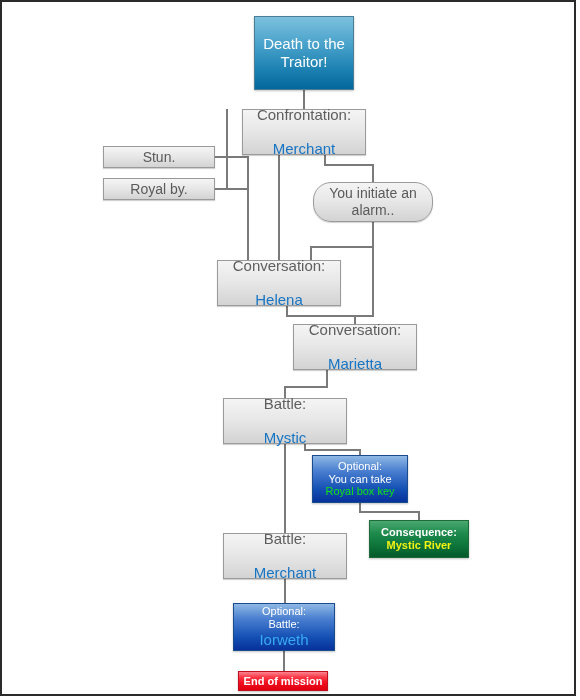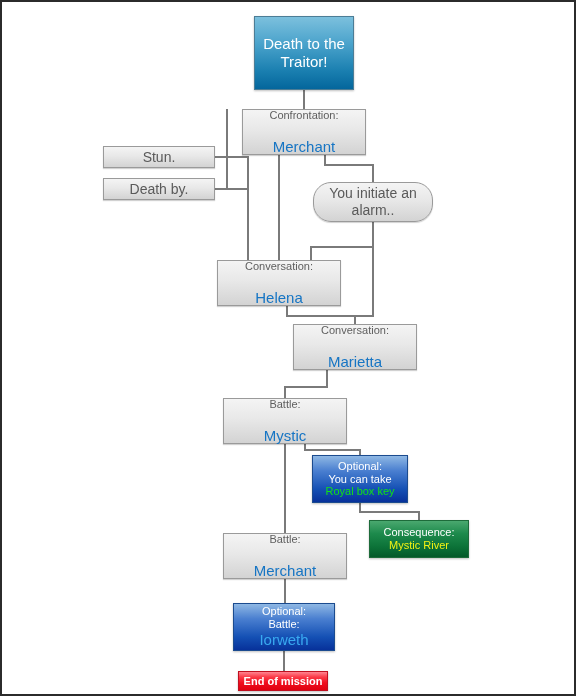--- a/index.html
+++ b/index.html
@@ -49,21 +49,21 @@
     z-index: 2;
   }
   
   .n-gray {
     border: 1px solid #9a9a9a;
     background: linear-gradient(to bottom, #f4f4f4 0%, #e8e8e8 45%, #d3d3d3 100%);
     box-shadow: 0 1px 1px rgba(0,0,0,0.18);
   }
   .n-gray .l1 {
     color: #5e5e5e;
-    font-size: 11px;
+    font-size: 15px;
   }
   .n-gray .l2 {
     color: #1675c4;
     font-size: 15px;
     margin-top: 16px;
   }
   .n-gray .single {
     color: #5a5a5a;
     font-size: 14px;
   }
@@ -93,20 +93,21 @@
   }
   .n-blue .lbig {
     color: #39a9f0;
     font-size: 15px;
   }
   
   .n-green {
     border: 1px solid #1d6b3a;
     background: linear-gradient(to bottom, #4aa86f 0%, #1d8a4c 35%, #0c7238 72%, #04592a 100%);
     box-shadow: 0 1px 2px rgba(0,0,0,0.25);
+    font-weight: bold;
   }
   .n-green .l1 {
     color: #ffffff;
     font-size: 11px;
   }
   .n-green .l2 {
     color: #f2f213;
     font-size: 11px;
   }
   
@@ -150,21 +151,21 @@
           <div class="l1">Traitor!</div>
         </div>
         <div class="node n-gray" style="left: 240px; top: 107px; width: 124px; height: 46px;">
           <div class="l1">Confrontation:</div>
           <div class="l2">Merchant</div>
         </div>
         <div class="node n-gray" style="left: 101px; top: 144px; width: 112px; height: 22px;">
           <div class="single">Stun.</div>
         </div>
         <div class="node n-gray" style="left: 101px; top: 176px; width: 112px; height: 22px;">
-          <div class="single">Death by.</div>
+          <div class="single">Royal by.</div>
         </div>
         <div class="node n-gray" style="left: 311px; top: 180px; width: 120px; height: 40px; border-radius: 18px;">
           <div class="single">You initiate an alarm..</div>
         </div>
         <div class="node n-gray" style="left: 215px; top: 258px; width: 124px; height: 46px;">
           <div class="l1">Conversation:</div>
           <div class="l2">Helena</div>
         </div>
         <div class="node n-gray" style="left: 291px; top: 322px; width: 124px; height: 46px;">
           <div class="l1">Conversation:</div>

